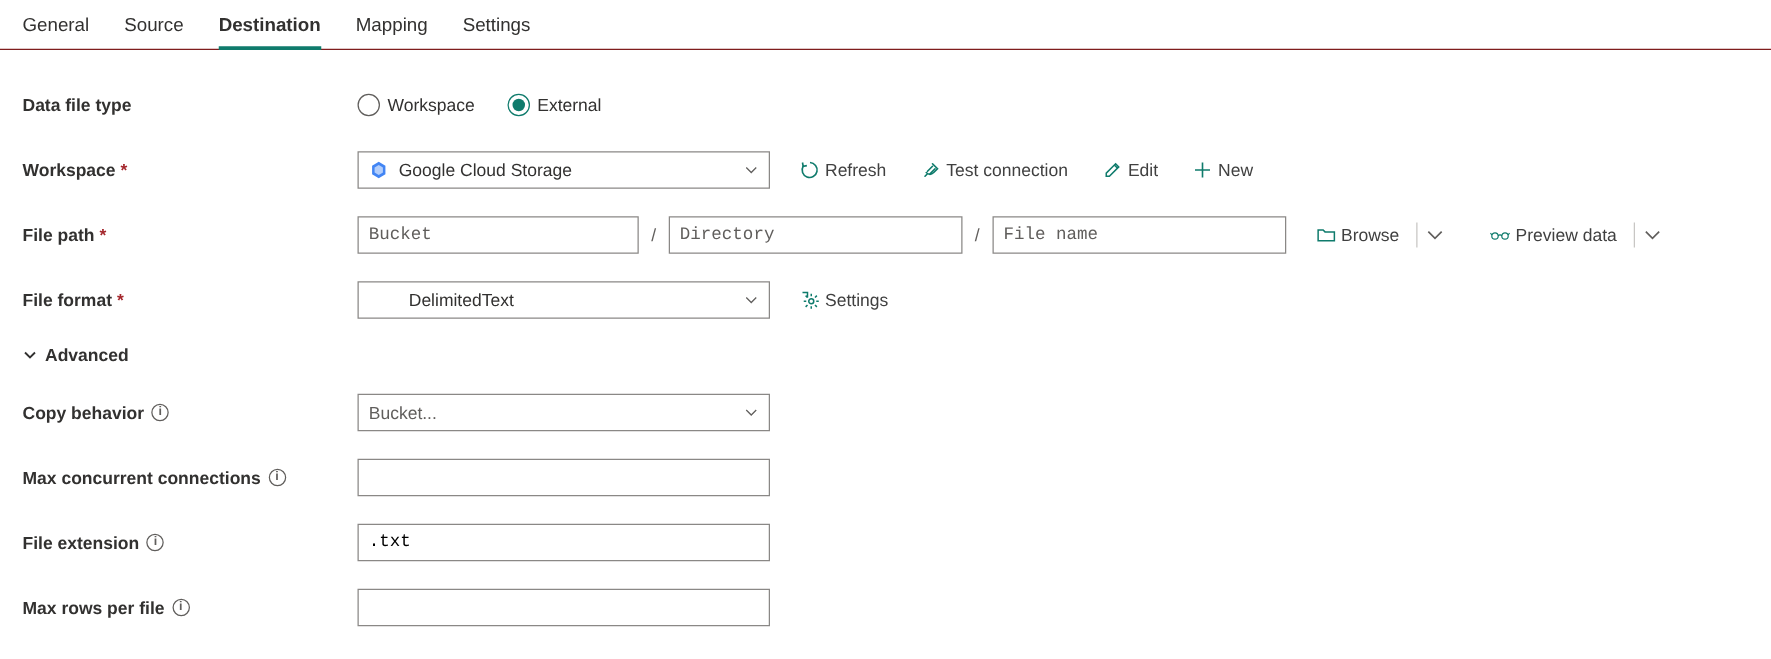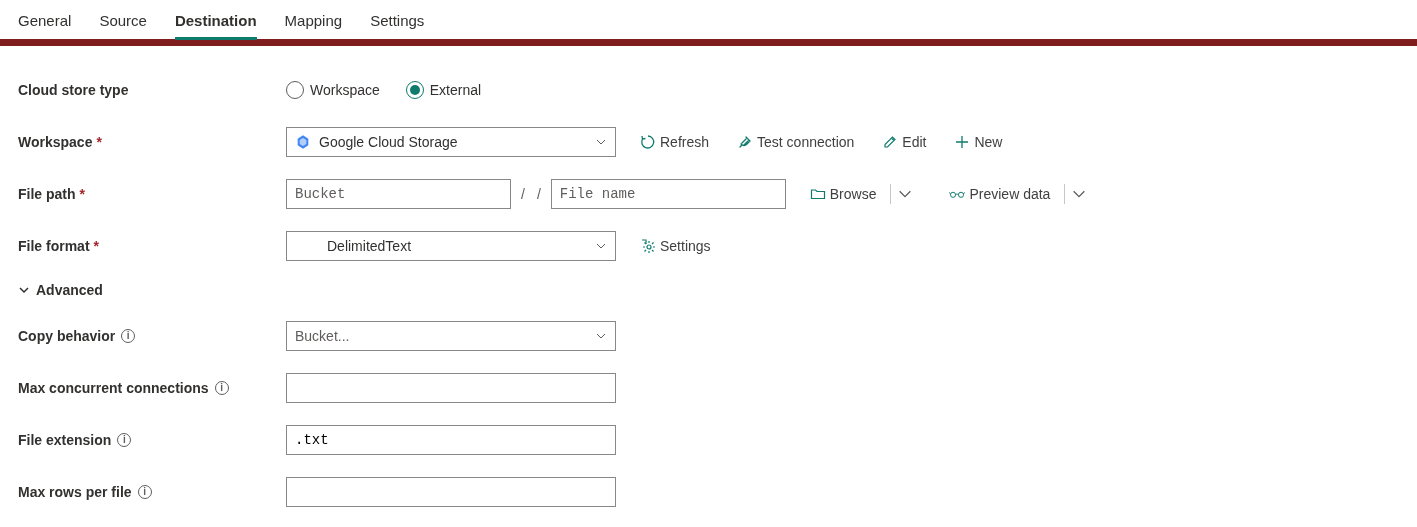--- a/index.html
+++ b/index.html
@@ -7,21 +7,21 @@
     font-family: "Segoe UI", -apple-system, BlinkMacSystemFont, sans-serif;
     font-size: 14px;
     color: #323130;
     background: #fff;
     padding: 0;
   }
   .tabs {
     display: flex;
     gap: 28px;
     padding: 6px 18px 0 18px;
-    border-bottom: 7px solid #7f1d1d;
+    border-bottom: 1px solid #7f1d1d;
   }
   .tab {
     padding: 6px 0 8px 0;
     cursor: pointer;
     font-size: 15px;
     color: #323130;
     border-bottom: 3px solid transparent;
     margin-bottom: -1px;
   }
   .tab.active {
@@ -182,21 +182,21 @@
   <div class="tab">General</div>
   <div class="tab">Source</div>
   <div class="tab active">Destination</div>
   <div class="tab">Mapping</div>
   <div class="tab">Settings</div>
 </div>
 
 <div class="form-area">
 
   <div class="row">
-    <div class="label-col">Cloud store type</div>
+    <div class="label-col">Data file type</div>
     <div class="ctrl-col">
       <div class="radio">
         <span class="radio-circle">
             <span class="radio-dot"></span>
           </span>
         <span>Workspace</span>
       </div>
       <div class="radio selected">
         <span class="radio-circle">
             <span class="radio-dot"></span>
@@ -255,20 +255,23 @@
   <div class="row">
     <div class="label-col">
       <span>File path</span>
       <span class="req">*</span>
     </div>
     <div class="ctrl-col">
       <div class="text-input" style="width:225px;">
         <input placeholder="Bucket" style="">
       </div>
       <span class="slash">/</span>
+      <div class="text-input" style="width:235px;">
+        <input placeholder="Directory" style="">
+      </div>
       <span class="slash">/</span>
       <div class="text-input" style="width:235px;">
         <input placeholder="File name" style="">
       </div>
       <div class="action">
         <svg viewBox="0 0 16 16">
             <path d="M1.5 4 L1.5 12.5 L14.5 12.5 L14.5 5.5 L7 5.5 L5.5 4 Z" stroke="#0f7b6c" stroke-width="1.2" fill="none"></path>
           </svg>
         <span>Browse</span>
       </div>

